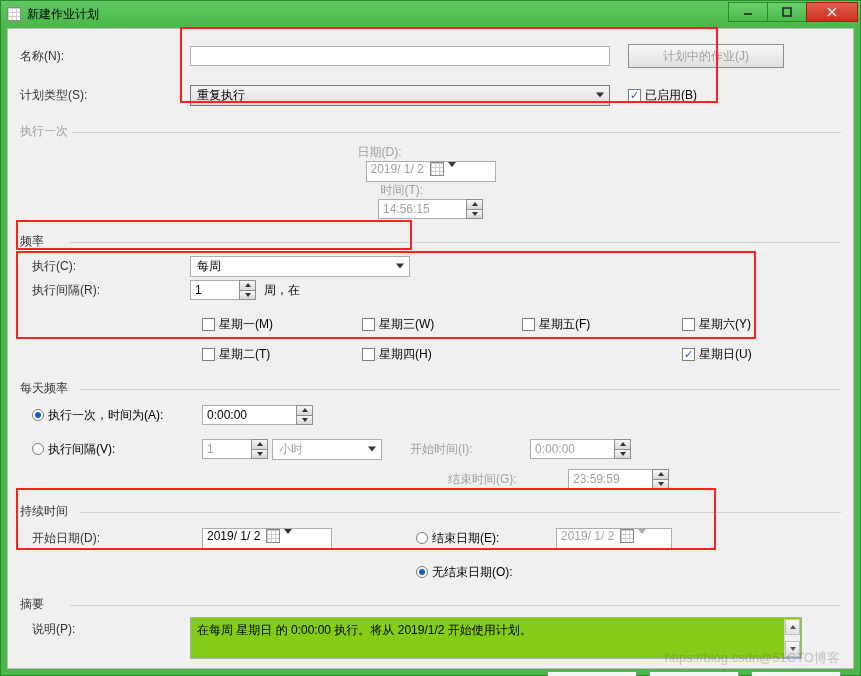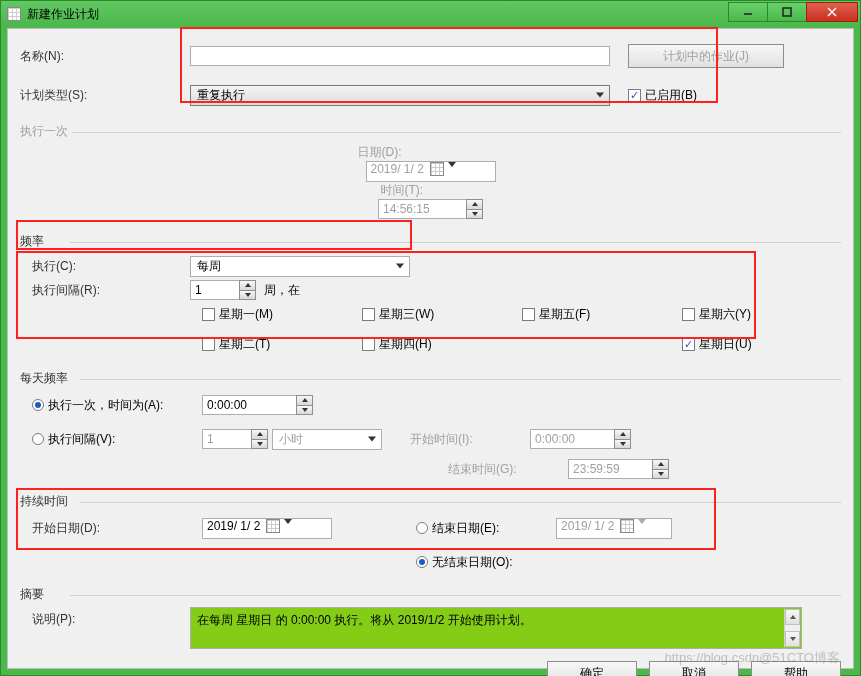--- a/index.html
+++ b/index.html
@@ -147,21 +147,21 @@
             </div>
             <div class="sb">
               <div class="a down"></div>
             </div>
           </div>
       </div>
       <div style="width:8px;"></div>
       <span>周，在</span>
     </div>
 
-    <div class="row" style="padding-left:182px;align-items:center;">
+    <div class="row" style="margin-top:10px; padding-left:182px;align-items:center;">
       <label class="chk" style="width:160px;">
           <span class="box"></span>
           <span>星期一(M)</span>
         </label>
       <label class="chk" style="width:160px;">
           <span class="box"></span>
           <span>星期三(W)</span>
         </label>
       <label class="chk" style="width:160px;">
           <span class="box"></span>

